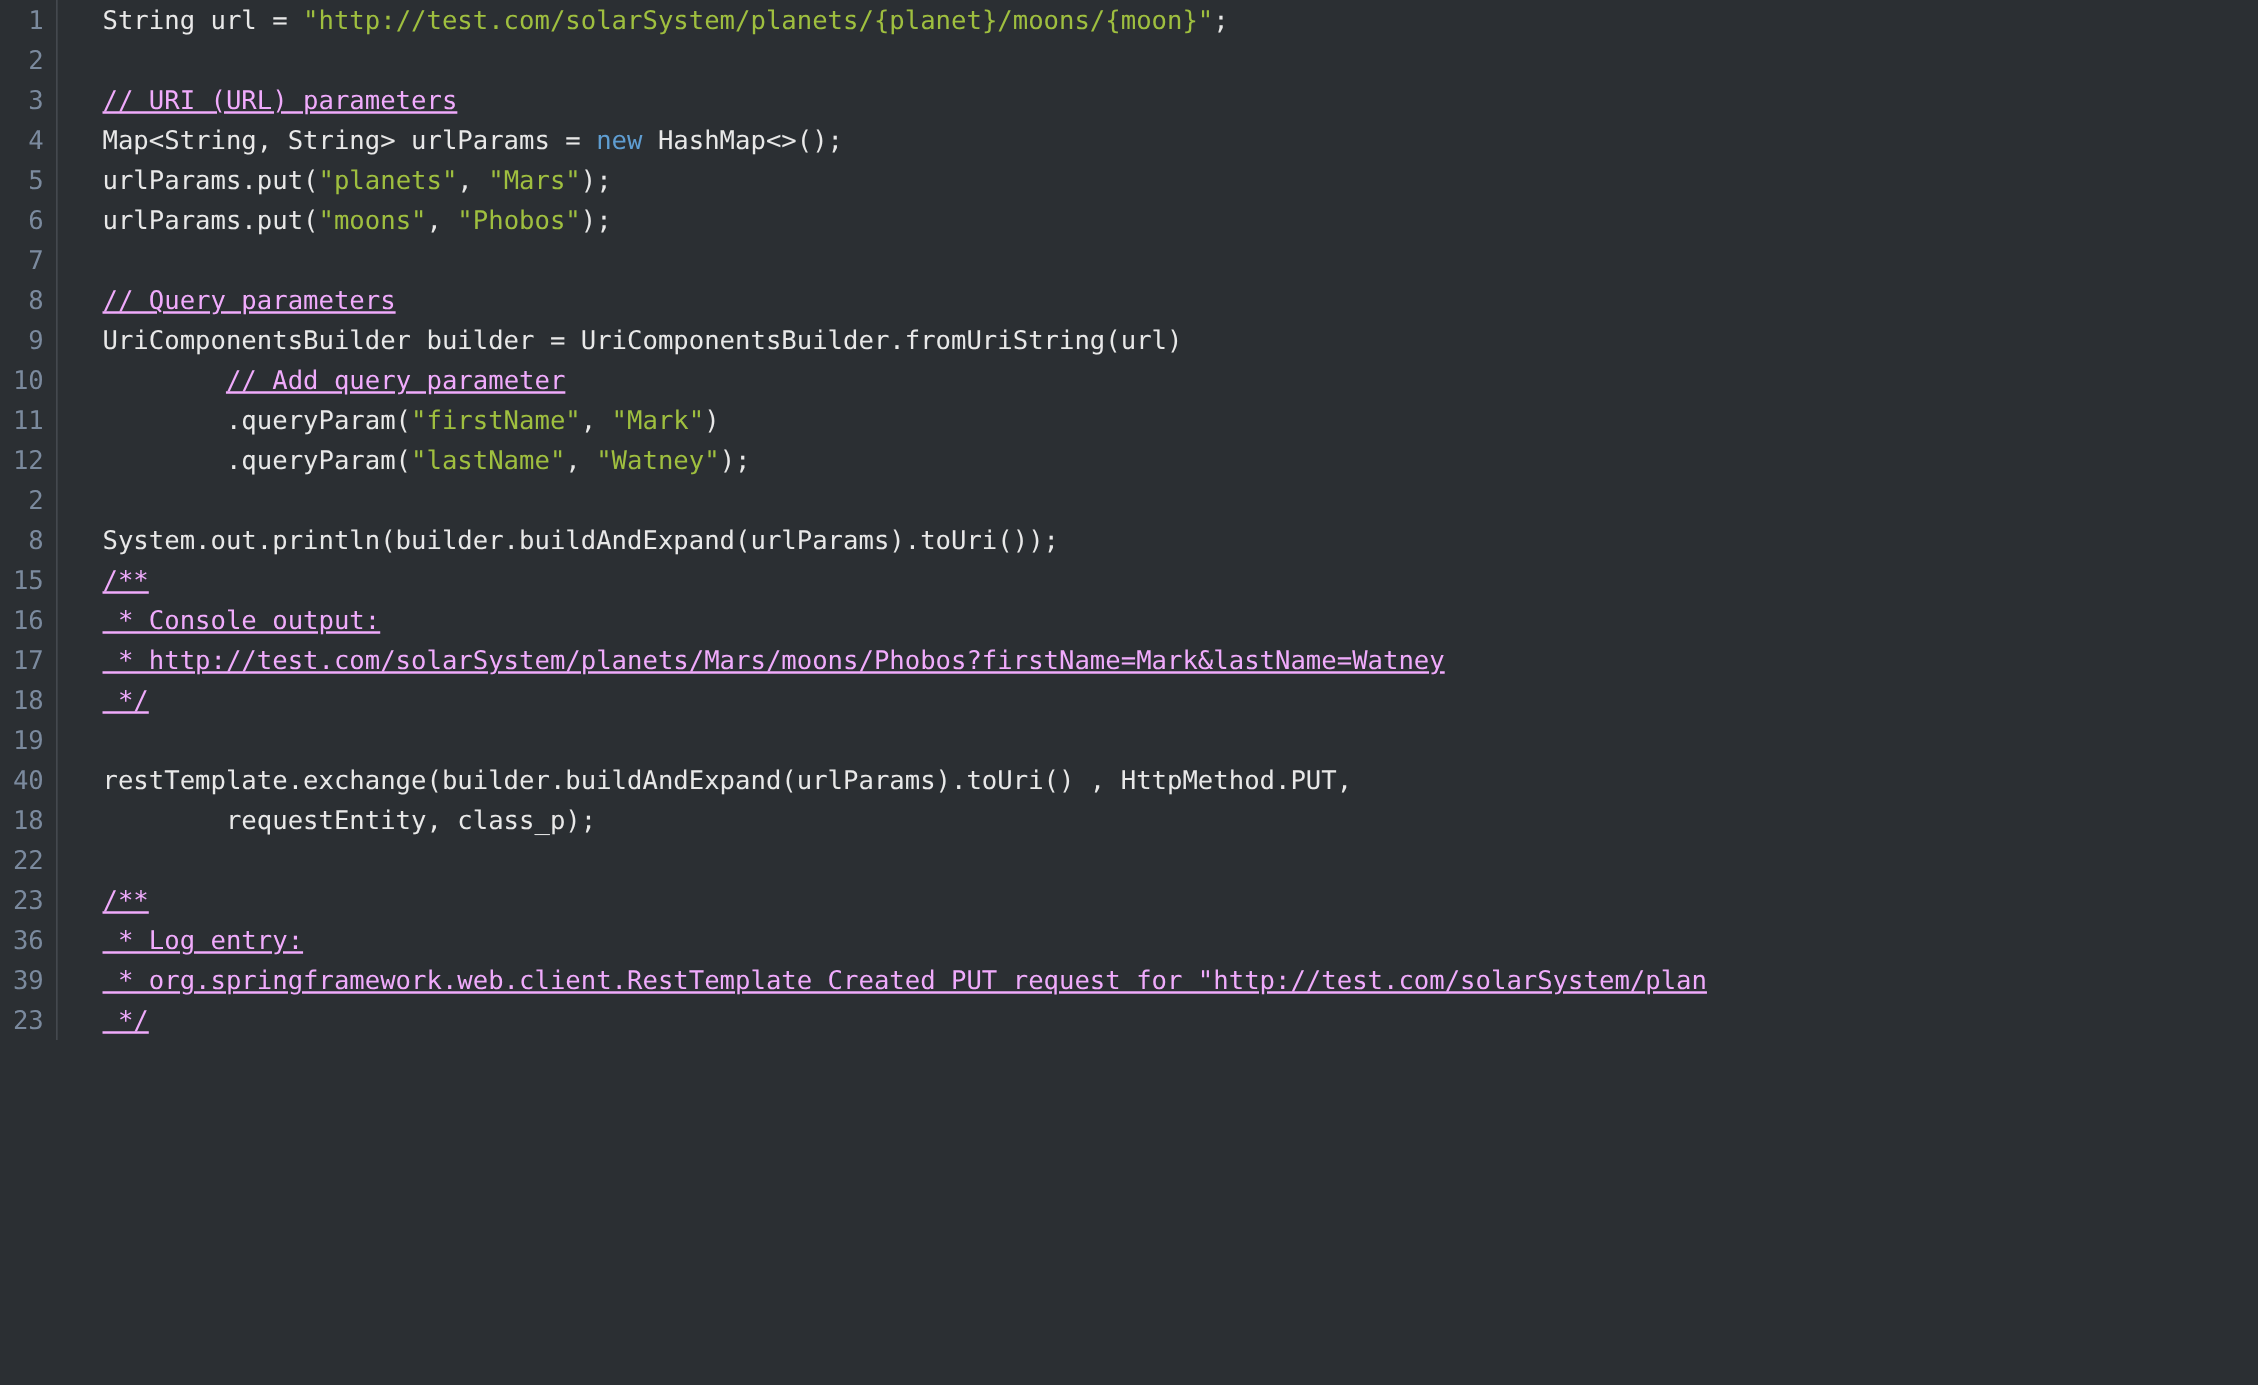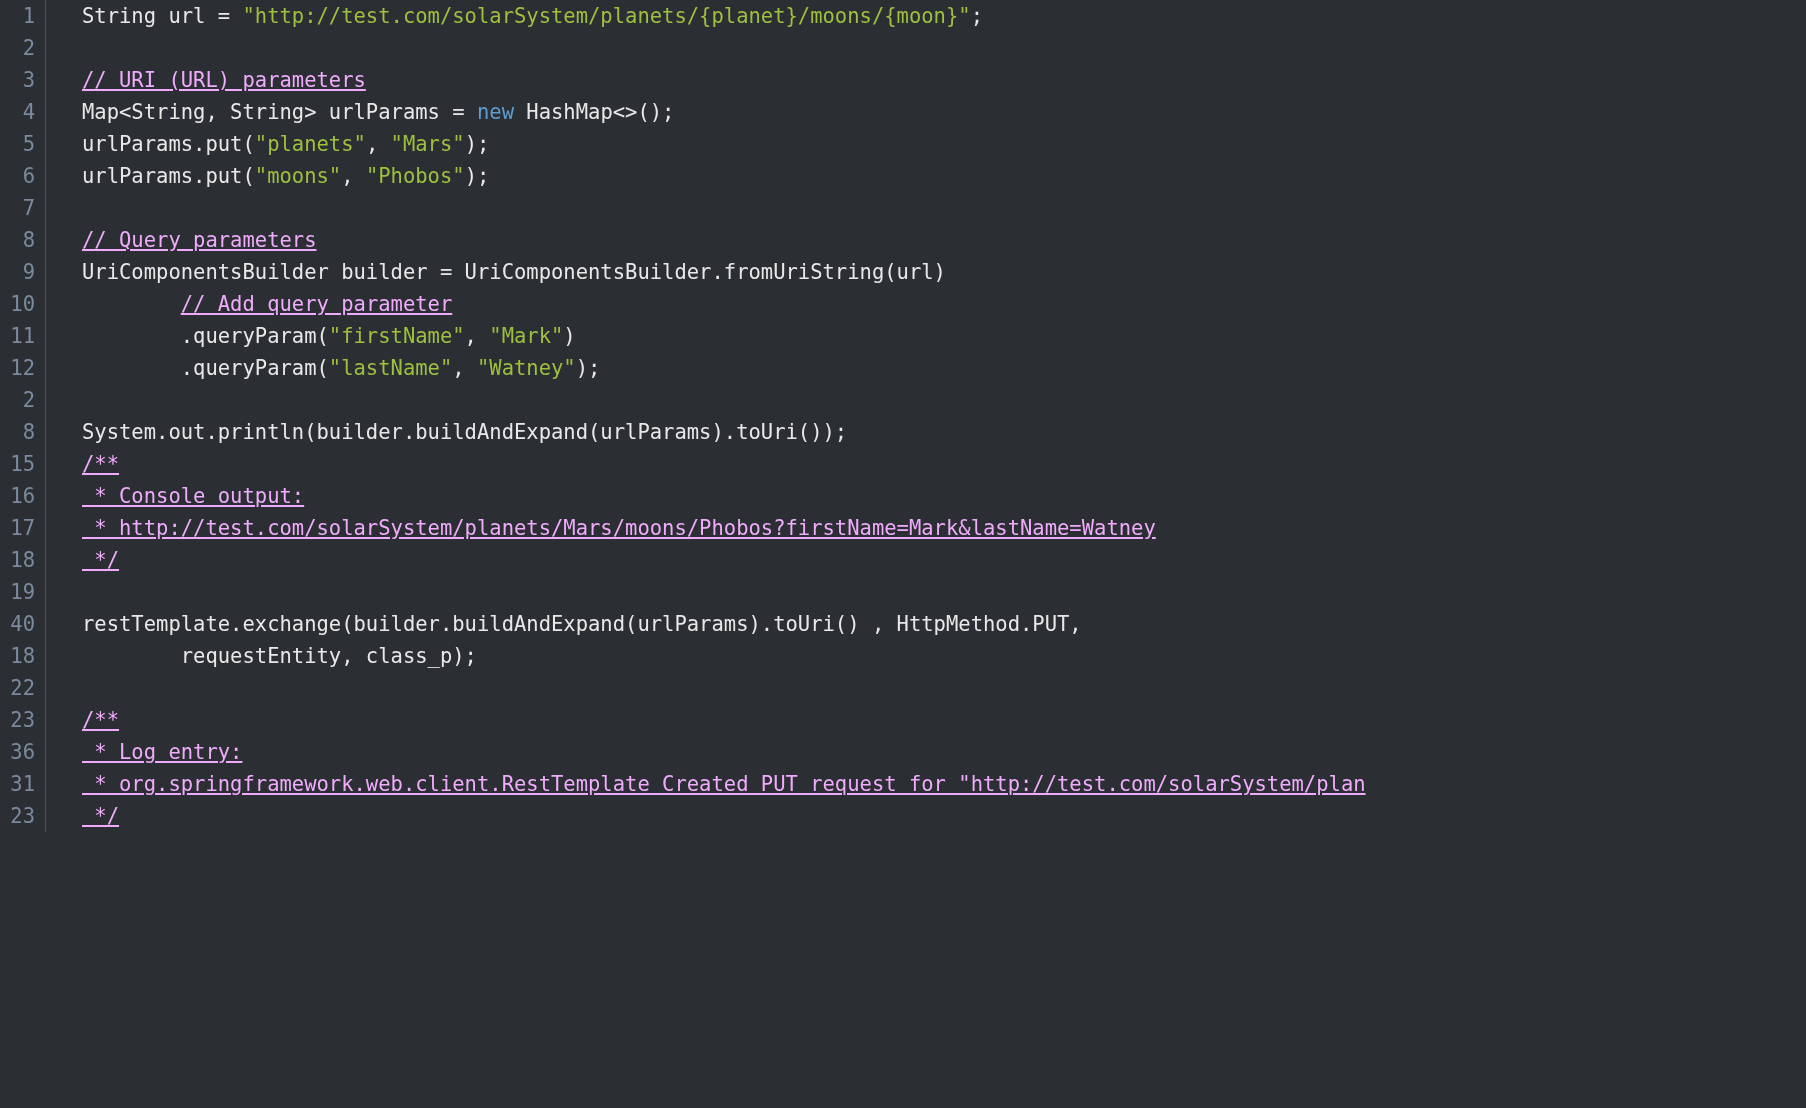--- a/index.html
+++ b/index.html
@@ -72,17 +72,17 @@
       <div class="ln">15</div>
       <div class="ln">16</div>
       <div class="ln">17</div>
       <div class="ln">18</div>
       <div class="ln">19</div>
       <div class="ln">40</div>
       <div class="ln">18</div>
       <div class="ln">22</div>
       <div class="ln">23</div>
       <div class="ln">36</div>
-      <div class="ln">31</div>
+      <div class="ln">39</div>
       <div class="ln">23</div>
     </div>
   <div class="code" id="code"><div class="line"><span class="tok-def">String url = </span><span class="tok-str">"http://test.com/solarSystem/planets/{planet}/moons/{moon}"</span><span class="tok-def">;</span></div><div class="line">&nbsp;</div><div class="line"><span class="tok-cmt">// URI (URL) parameters</span></div><div class="line"><span class="tok-def">Map&lt;String, String&gt; urlParams = </span><span class="tok-kw">new</span><span class="tok-def"> HashMap&lt;&gt;();</span></div><div class="line"><span class="tok-def">urlParams.put(</span><span class="tok-str">"planets"</span><span class="tok-def">, </span><span class="tok-str">"Mars"</span><span class="tok-def">);</span></div><div class="line"><span class="tok-def">urlParams.put(</span><span class="tok-str">"moons"</span><span class="tok-def">, </span><span class="tok-str">"Phobos"</span><span class="tok-def">);</span></div><div class="line">&nbsp;</div><div class="line"><span class="tok-cmt">// Query parameters</span></div><div class="line"><span class="tok-def">UriComponentsBuilder builder = UriComponentsBuilder.fromUriString(url)</span></div><div class="line"><span class="tok-def">        </span><span class="tok-cmt">// Add query parameter</span></div><div class="line"><span class="tok-def">        .queryParam(</span><span class="tok-str">"firstName"</span><span class="tok-def">, </span><span class="tok-str">"Mark"</span><span class="tok-def">)</span></div><div class="line"><span class="tok-def">        .queryParam(</span><span class="tok-str">"lastName"</span><span class="tok-def">, </span><span class="tok-str">"Watney"</span><span class="tok-def">);</span></div><div class="line">&nbsp;</div><div class="line"><span class="tok-def">System.out.println(builder.buildAndExpand(urlParams).toUri());</span></div><div class="line"><span class="tok-cmt">/**</span></div><div class="line"><span class="tok-cmt"> * Console output:</span></div><div class="line"><span class="tok-cmt"> * http://test.com/solarSystem/planets/Mars/moons/Phobos?firstName=Mark&amp;lastName=Watney</span></div><div class="line"><span class="tok-cmt"> */</span></div><div class="line">&nbsp;</div><div class="line"><span class="tok-def">restTemplate.exchange(builder.buildAndExpand(urlParams).toUri() , HttpMethod.PUT,</span></div><div class="line"><span class="tok-def">        requestEntity, class_p);</span></div><div class="line">&nbsp;</div><div class="line"><span class="tok-cmt">/**</span></div><div class="line"><span class="tok-cmt"> * Log entry:</span></div><div class="line"><span class="tok-cmt"> * org.springframework.web.client.RestTemplate Created PUT request for "http://test.com/solarSystem/plan</span></div><div class="line"><span class="tok-cmt"> */</span></div></div>
 </div>
 
 </body></html>

